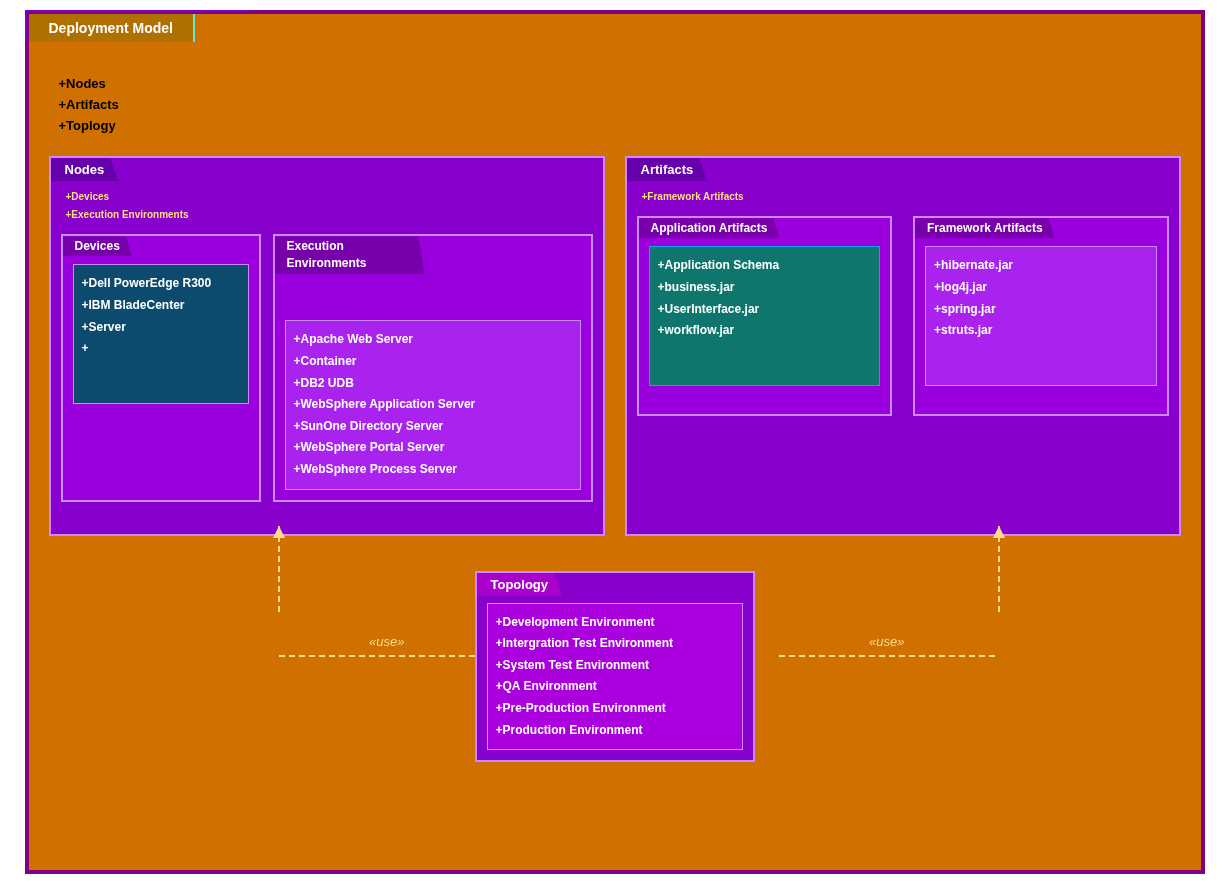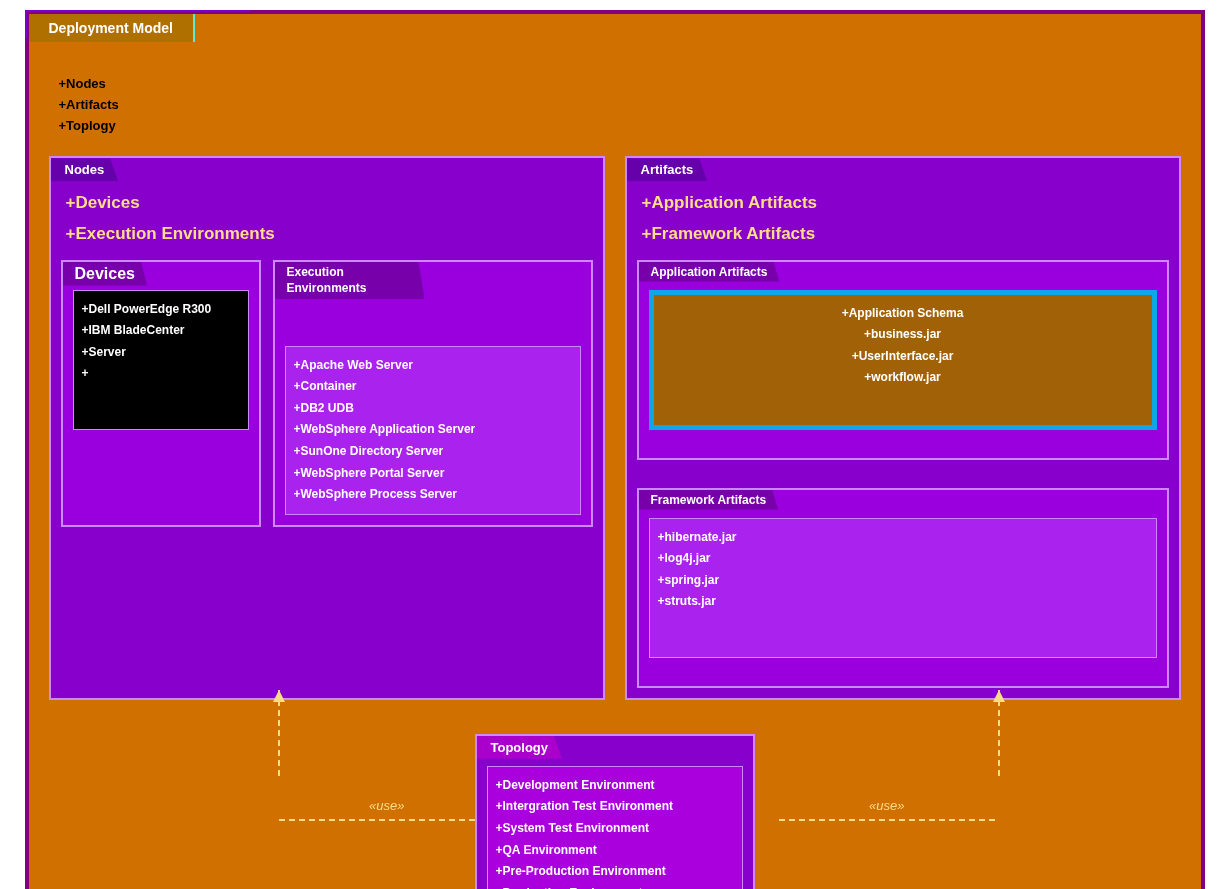--- a/index.html
+++ b/index.html
@@ -84,21 +84,21 @@
       padding: 4px 14px;
       display: inline-block;
       position: absolute;
       top: 0;
       left: 0;
       clip-path: polygon(0 0, calc(100% - 8px) 0, 100% 100%, 0 100%);
     }
 
     .section-inner-labels {
       color: #ffdd88;
-      font-size: 17px;
+      font-size: 10px;
       font-weight: bold;
       line-height: 1.8;
       margin-bottom: 10px;
       padding-left: 5px;
     }
 
     .nodes-inner-row {
       display: flex;
       gap: 12px;
     }
@@ -110,32 +110,32 @@
       position: relative;
       padding: 10px;
       padding-top: 28px;
       flex: 0 0 200px;
       min-height: 200px;
     }
 
     .devices-tab {
       background: #7700aa;
       color: white;
-      font-size: 16px;
+      font-size: 12px;
       font-weight: bold;
       padding: 3px 12px;
       display: inline-block;
       position: absolute;
       top: 0;
       left: 0;
       clip-path: polygon(0 0, calc(100% - 6px) 0, 100% 100%, 0 100%);
     }
 
     .devices-inner {
-      background: #000000;
+      background: #0c4a6e;
       border: 1px solid #cc88ff;
       padding: 8px;
       min-height: 140px;
     }
 
     
     .exec-box {
       background: #9900dd;
       border: 2px solid #cc88ff;
       position: relative;
@@ -187,22 +187,21 @@
       padding: 4px 14px;
       display: inline-block;
       position: absolute;
       top: 0;
       left: 0;
       clip-path: polygon(0 0, calc(100% - 8px) 0, 100% 100%, 0 100%);
     }
 
     .artifacts-inner-row {
       display: flex;
-      gap: 28px;
-      flex-direction: column;
+      gap: 21px;
     }
 
     .app-artifacts-box {
       background: #9900dd;
       border: 2px solid #cc88ff;
       position: relative;
       padding: 10px;
       padding-top: 28px;
       flex: 1;
       min-height: 200px;
@@ -215,25 +214,24 @@
       font-weight: bold;
       padding: 3px 12px;
       display: inline-block;
       position: absolute;
       top: 0;
       left: 0;
       clip-path: polygon(0 0, calc(100% - 6px) 0, 100% 100%, 0 100%);
     }
 
     .app-artifacts-inner {
-      background: #a16207;
-      border: 5px solid #0ea5e9;
+      background: #0f766e;
+      border: 1px solid #0ea5e9;
       padding: 8px;
       min-height: 140px;
-      text-align: center;
     }
 
     .fw-artifacts-box {
       background: #9900dd;
       border: 2px solid #cc88ff;
       position: relative;
       padding: 10px;
       padding-top: 28px;
       flex: 1;
       min-height: 200px;
@@ -351,21 +349,20 @@
               <div class="item-text">+WebSphere Portal Server</div>
               <div class="item-text">+WebSphere Process Server</div>
             </div>
           </div>
         </div>
       </div>
 
       <div class="artifacts-section">
         <span class="artifacts-tab">Artifacts</span>
         <div class="section-inner-labels">
-          <div>+Application Artifacts</div>
           <div>+Framework Artifacts</div>
         </div>
         <div class="artifacts-inner-row">
 
           <div class="app-artifacts-box">
             <span class="app-artifacts-tab">Application Artifacts</span>
             <div class="app-artifacts-inner">
               <div class="item-text">+Application Schema</div>
               <div class="item-text">+business.jar</div>
               <div class="item-text">+UserInterface.jar</div>

